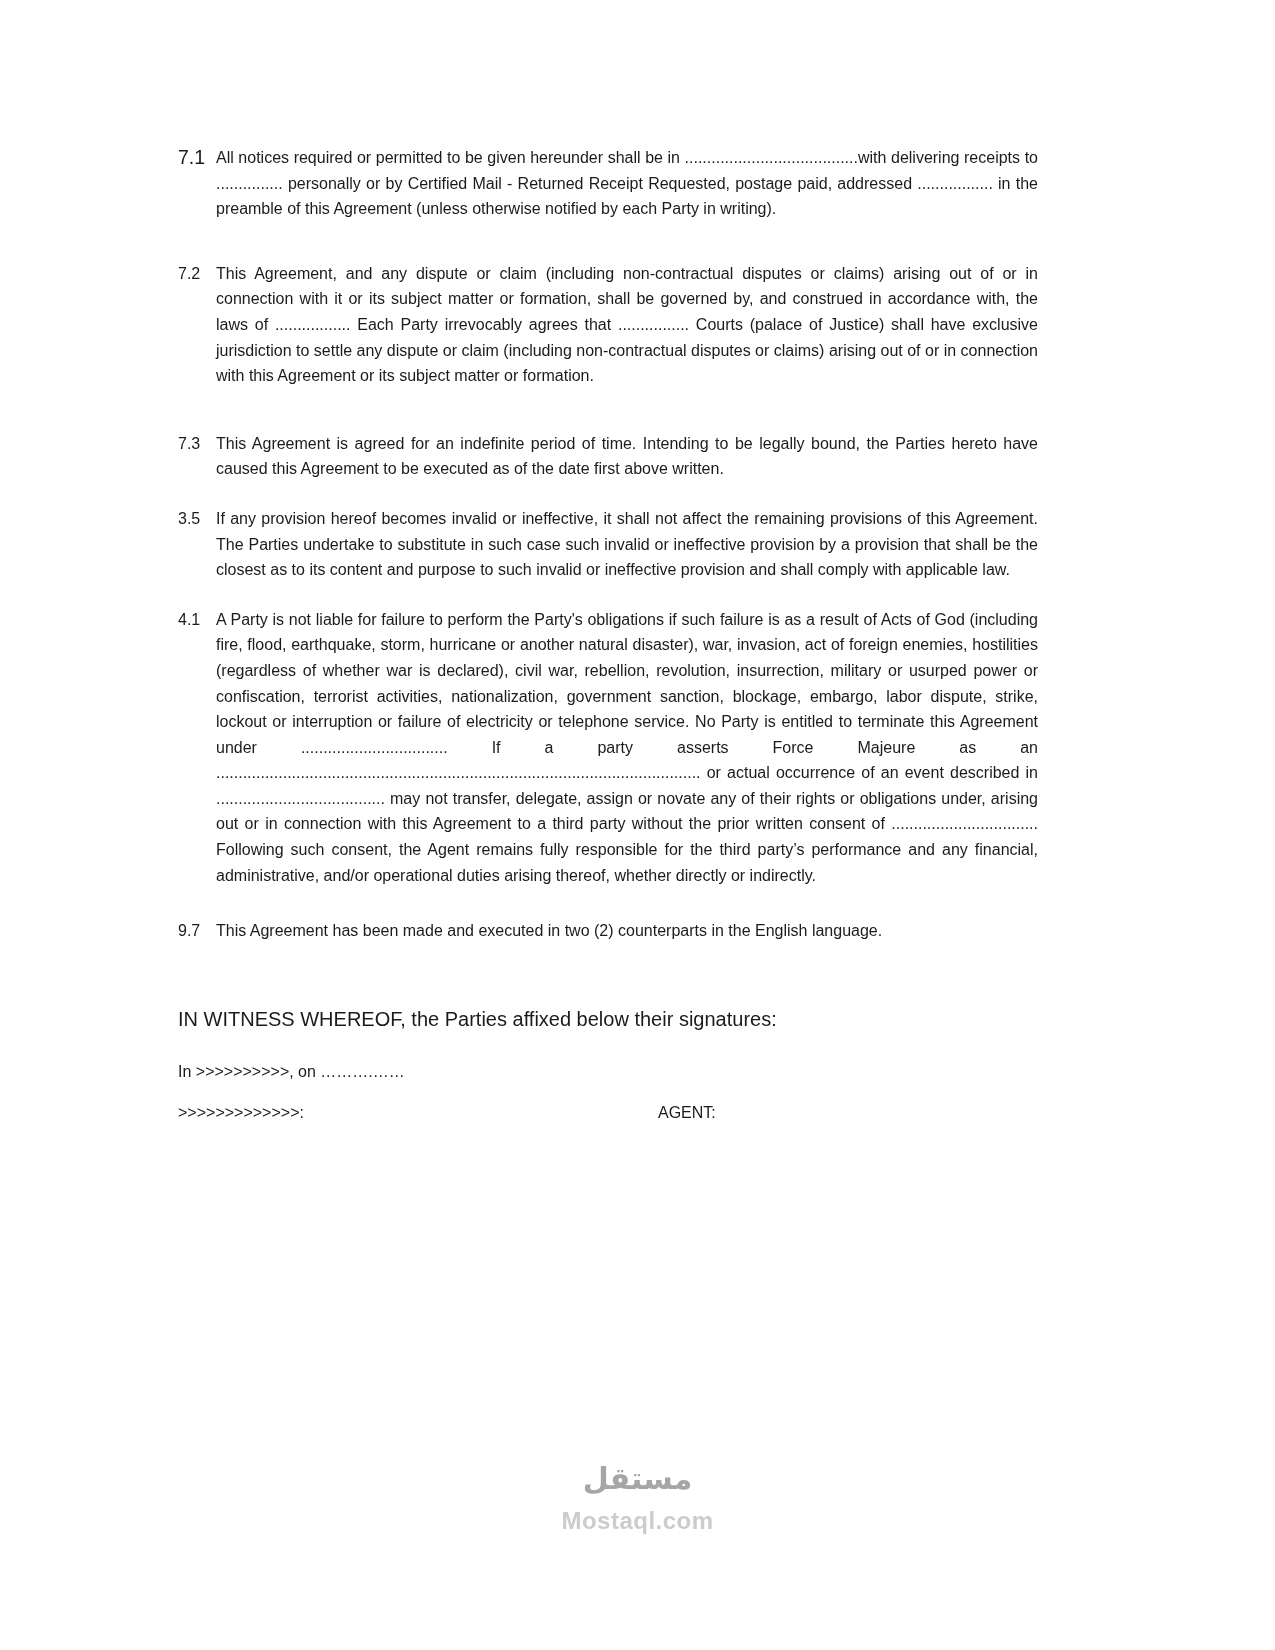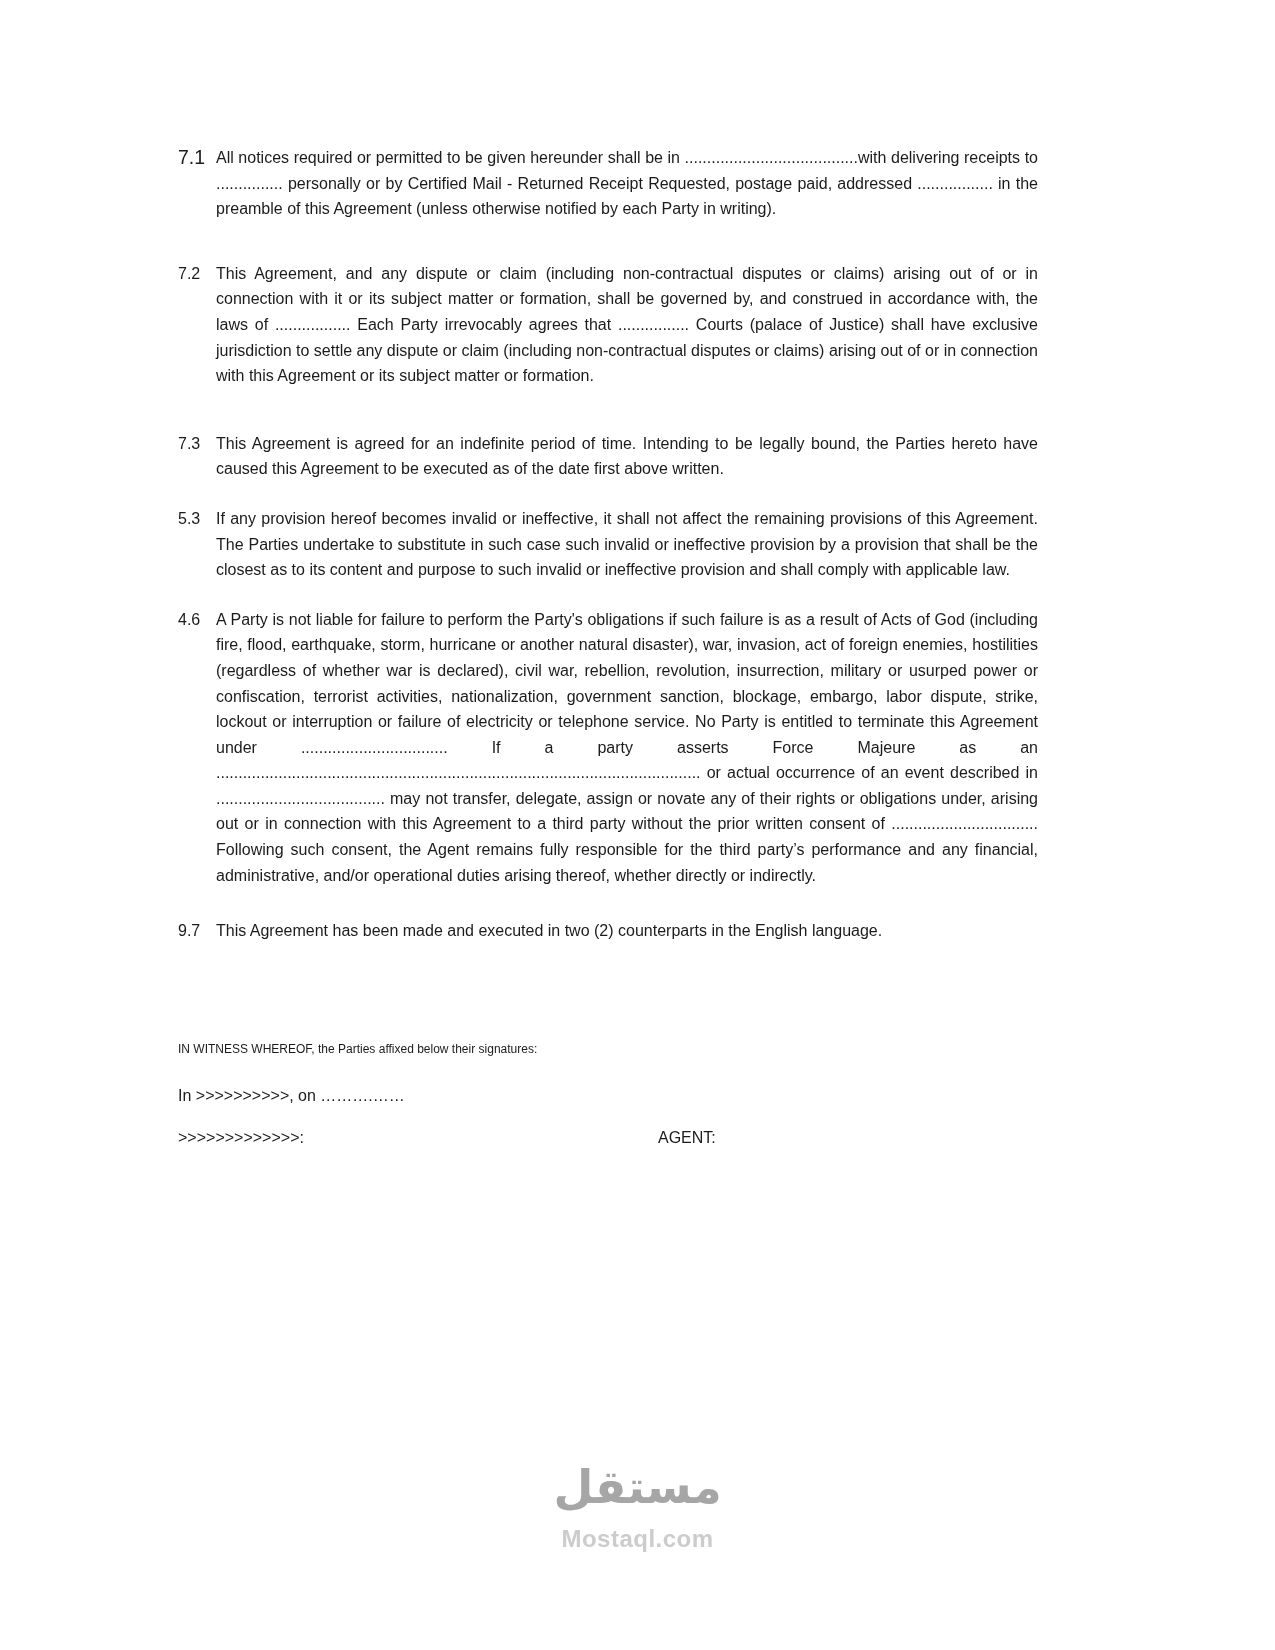--- a/index.html
+++ b/index.html
@@ -41,22 +41,22 @@
     line-height: 1.3;
   }
   .clause .body {
     flex: 1;
     margin: 0;
     text-align: justify;
   }
   .gap-md { margin-bottom: 42px; margin-top: 39px; }
   .gap-sm { margin-bottom: 24px; margin-top: 20px; }
   .witness {
-    margin-top: 96px;
-    font-size: 12px;
+    margin-top: 59px;
+    font-size: 20px;
     line-height: 1.6;
   }
   .place-date {
     margin-top: 24px;
     font-size: 16px;
     line-height: 1.6;
   }
   .sig-row {
     position: relative;
     margin-top: 16px;
@@ -78,21 +78,21 @@
   .watermark {
     position: absolute;
     top: 1462px;
     left: 0;
     width: 1275px;
     text-align: center;
     user-select: none;
   }
   .wm-logo {
     font-family: "DejaVu Sans", sans-serif;
-    font-size: 46px;
+    font-size: 30px;
     font-weight: bold;
     color: #a6a6a6;
     line-height: 1.1;
     text-align: center;
   }
   .wm-site {
     font-family: "Liberation Sans", sans-serif;
     font-size: 24px;
     font-weight: bold;
     color: #cccccc;
@@ -115,26 +115,26 @@
       <span class="num">7.2</span>
       <p class="body">This Agreement, and any dispute or claim (including non-contractual disputes or claims) arising out of or in connection with it or its subject matter or formation, shall be governed by, and construed in accordance with, the laws of ................. Each Party irrevocably agrees that ................ Courts (palace of Justice) shall have exclusive jurisdiction to settle any dispute or claim (including non-contractual disputes or claims) arising out of or in connection with this Agreement or its subject matter or formation.</p>
     </section>
 
     <section class="clause gap-sm">
       <span class="num">7.3</span>
       <p class="body">This Agreement is agreed for an indefinite period of time. Intending to be legally bound, the Parties hereto have caused this Agreement to be executed as of the date first above written.</p>
     </section>
 
     <section class="clause gap-sm">
-      <span class="num">5.3</span>
+      <span class="num">3.5</span>
       <p class="body">If any provision hereof becomes invalid or ineffective, it shall not affect the remaining provisions of this Agreement. The Parties undertake to substitute in such case such invalid or ineffective provision by a provision that shall be the closest as to its content and purpose to such invalid or ineffective provision and shall comply with applicable law.</p>
     </section>
 
     <section class="clause">
-      <span class="num">4.6</span>
+      <span class="num">4.1</span>
       <p class="body">A Party is not liable for failure to perform the Party's obligations if such failure is as a result of Acts of God (including fire, flood, earthquake, storm, hurricane or another natural disaster), war, invasion, act of foreign enemies, hostilities (regardless of whether war is declared), civil war, rebellion, revolution, insurrection, military or usurped power or confiscation, terrorist activities, nationalization, government sanction, blockage, embargo, labor dispute, strike, lockout or interruption or failure of electricity or telephone service. No Party is entitled to terminate this Agreement under ................................. If a party asserts Force Majeure as an ............................................................................................................. or actual occurrence of an event described in ...................................... may not transfer, delegate, assign or novate any of their rights or obligations under, arising out or in connection with this Agreement to a third party without the prior written consent of ................................. Following such consent, the Agent remains fully responsible for the third party’s performance and any financial, administrative, and/or operational duties arising thereof, whether directly or indirectly.</p>
     </section>
 
 
     <section class="clause">
       <span class="num">9.7</span>
       <p class="body">This Agreement has been made and executed in two (2) counterparts in the English language.</p>
     </section>
 
     <div class="witness">IN WITNESS WHEREOF, the Parties affixed below their signatures:</div>

